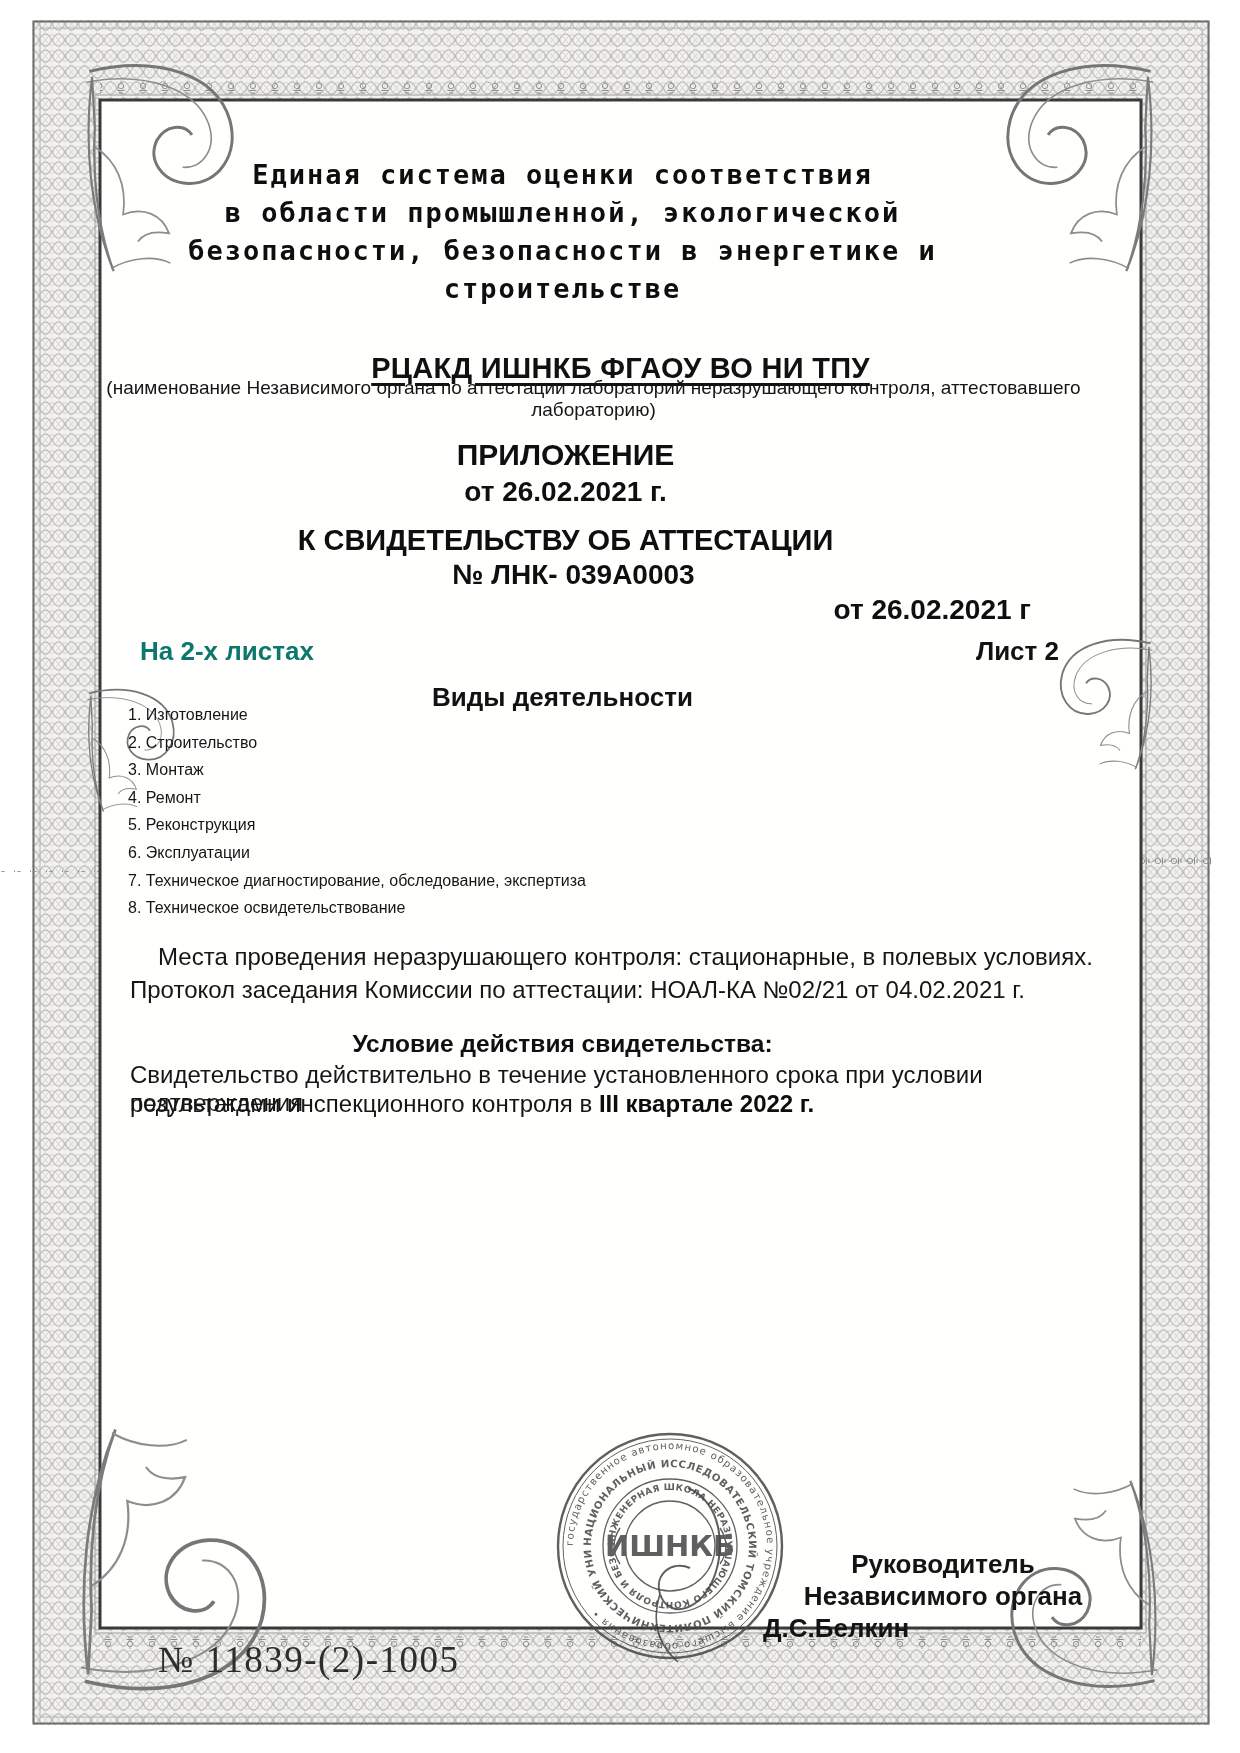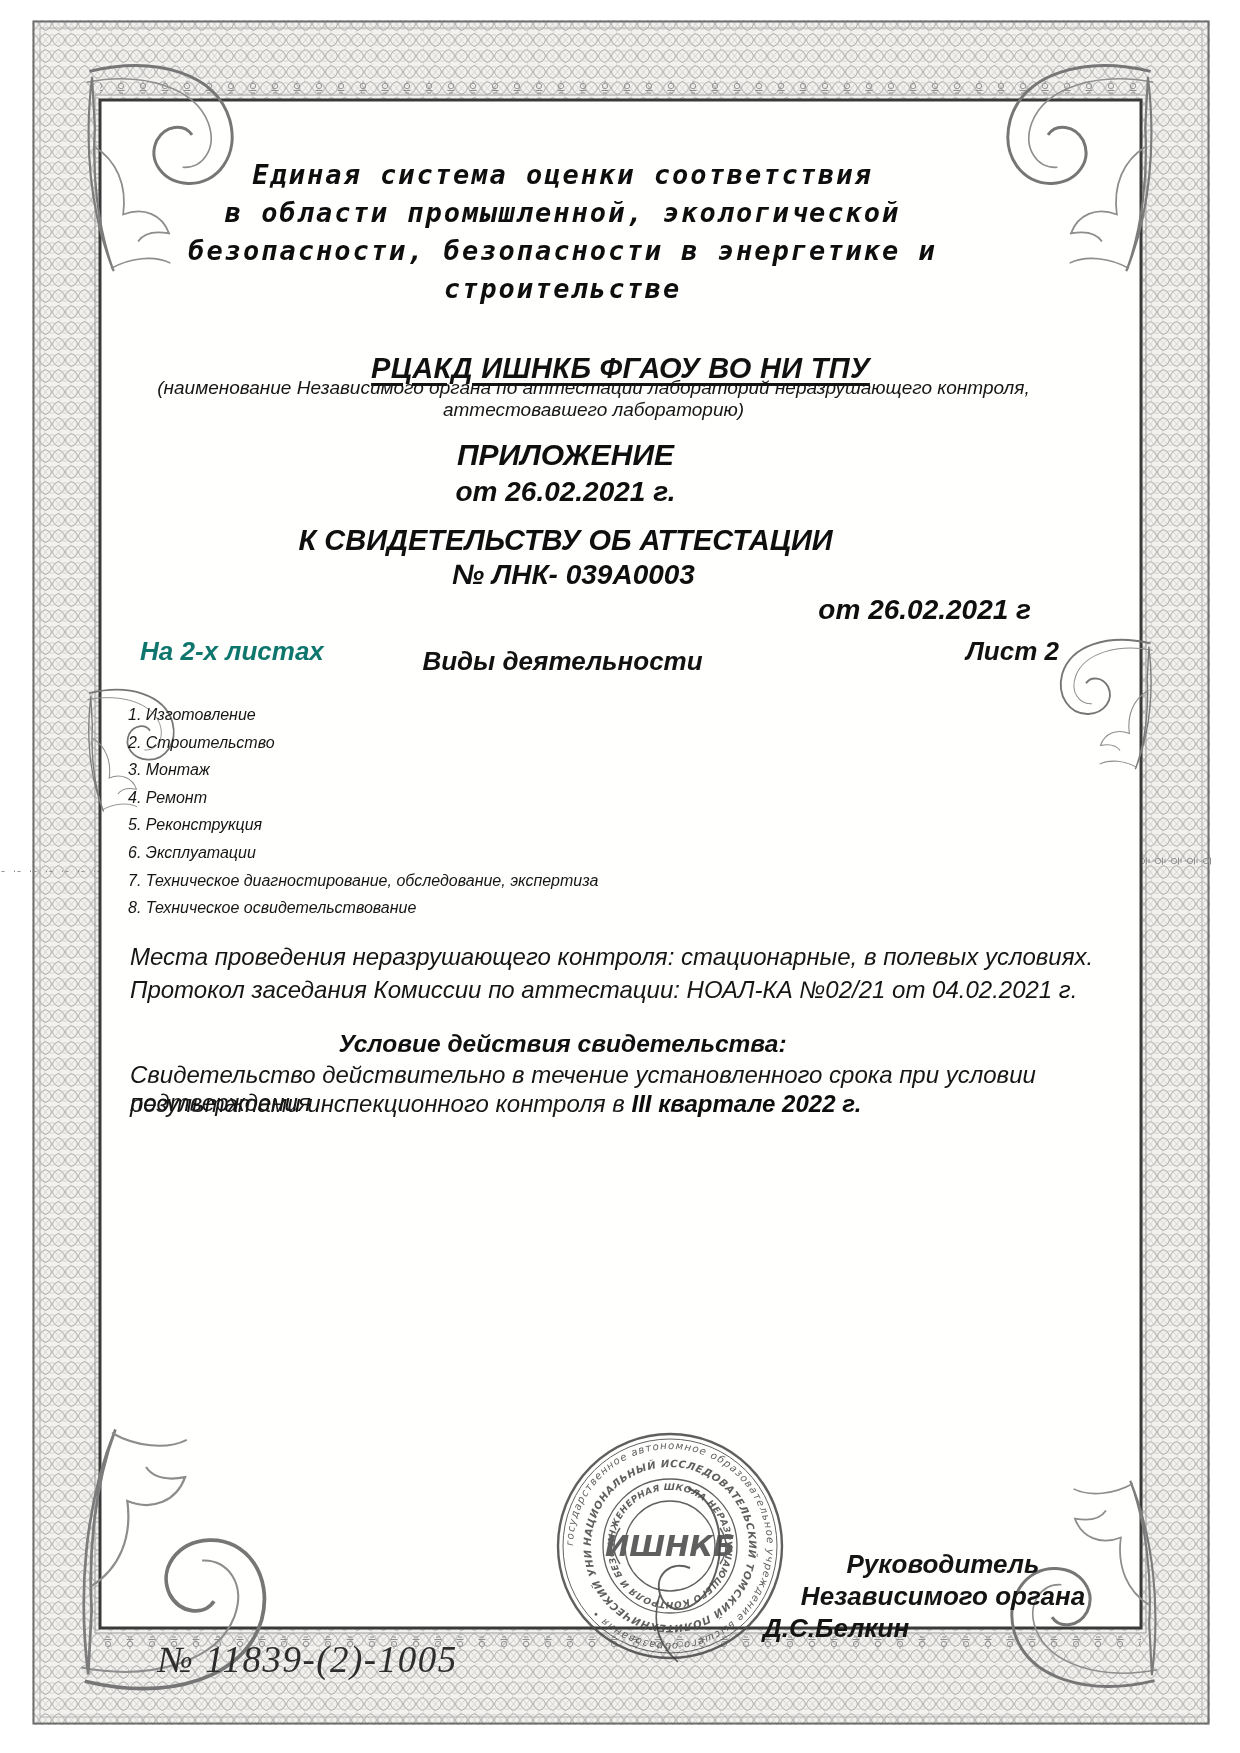--- a/index.html
+++ b/index.html
@@ -1,18 +1,18 @@
 <!DOCTYPE html>
 <html><head>
 <meta charset="utf-8">
 <style>
   html,body{margin:0;padding:0;background:#fff;}
   .page{
     position:relative;width:1212px;height:1753px;background:#fff;overflow:hidden;
-    font-family:"Liberation Sans", sans-serif;color:#1c1c1c;font-style:italic;
+    font-family:"Liberation Sans", sans-serif;color:#1c1c1c;
   }
   .frame-svg{position:absolute;left:0;top:0;z-index:1;}
   .content{position:absolute;left:100px;top:100px;width:1041px;height:1528px;z-index:2;}
   .abs{position:absolute;left:0;right:0;}
 
   .doc-title{
     top:56px;right:116px;text-align:center;
     font-family:"DejaVu Sans Mono", monospace;font-weight:bold;
     font-size:27px;line-height:38px;letter-spacing:2px;color:#0e0e0e;
   }
@@ -22,23 +22,23 @@
   }
   .org-name span{text-decoration:underline;text-decoration-thickness:2.5px;text-underline-offset:5px;}
   .org-caption{top:277px;left:-14px;right:40px;text-align:center;font-size:19px;color:#161616;}
   .h-appendix{top:338px;right:110px;text-align:center;font-weight:bold;font-size:30px;color:#0f0f0f;}
   .h-date1{top:376px;right:110px;text-align:center;font-weight:bold;font-size:28px;color:#0f0f0f;}
   .h-cert{top:424px;right:110px;text-align:center;font-weight:bold;font-size:29px;color:#0f0f0f;}
   .h-number{top:459px;right:110px;text-align:center;font-weight:bold;font-size:28px;color:#0f0f0f;padding-left:16px;}
   .h-date2{top:494px;right:110px;text-align:right;font-weight:bold;font-size:28px;color:#0f0f0f;}
   .sheets-left{top:536px;left:40px;right:auto;font-weight:bold;font-size:26px;color:#0f766e;}
   .sheets-right{top:536px;left:auto;right:82px;font-weight:bold;font-size:26px;color:#121212;}
-  .h-activities{top:546px;right:116px;text-align:center;font-weight:bold;font-size:26px;color:#121212;}
+  .h-activities{top:582px;right:116px;text-align:center;font-weight:bold;font-size:26px;color:#121212;}
   .list{top:601px;left:28px;right:20px;font-size:16px;line-height:27.6px;color:#161616;}
-  .places{top:843px;left:30px;right:20px;font-size:24px;color:#161616;}
+  .places{top:843px;left:30px;right:20px;font-size:24px;color:#161616;text-align:center;}
   .protocol{top:876px;left:30px;right:20px;font-size:24px;color:#161616;}
   .validity-title{top:930px;right:116px;text-align:center;font-weight:bold;font-size:24.5px;color:#101010;}
   .validity-l1{top:961px;left:30px;right:20px;font-size:24px;color:#161616;}
   .validity-l2{top:990px;left:30px;right:20px;font-size:24px;color:#161616;}
   .validity-l2 b{color:#0d0d0d;}
   .sig{top:1448px;left:auto;right:18px;width:360px;text-align:center;font-weight:bold;
        font-size:26px;line-height:32px;color:#141414;}
   .sig .sig-name{text-align:left;padding-right:4px;}
 
   .stamp{position:absolute;left:554px;top:1430px;z-index:3;opacity:.88;}

